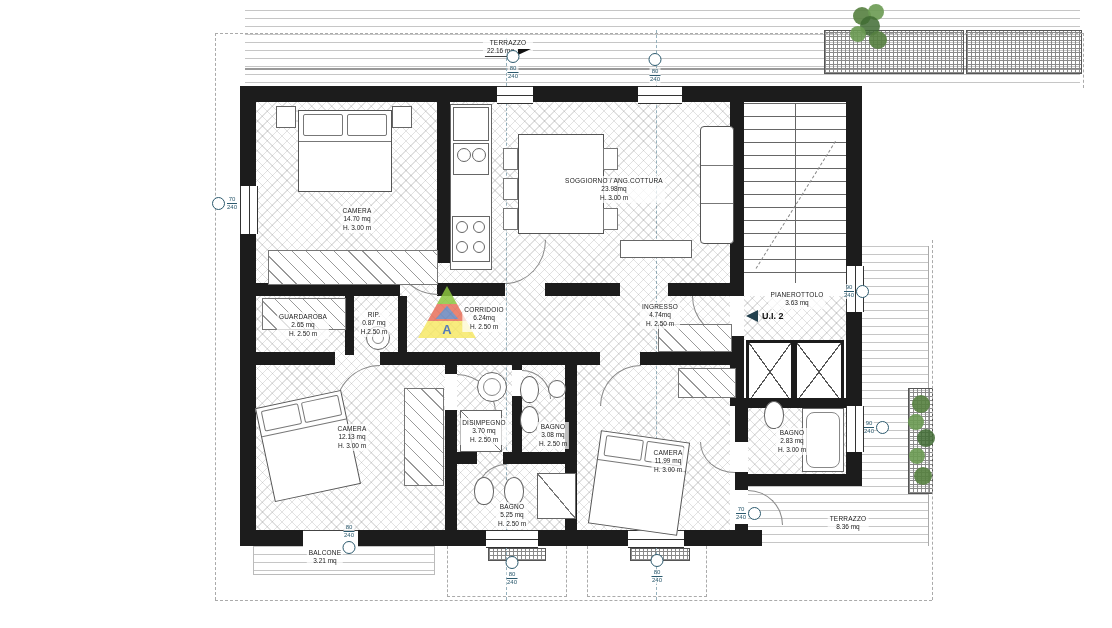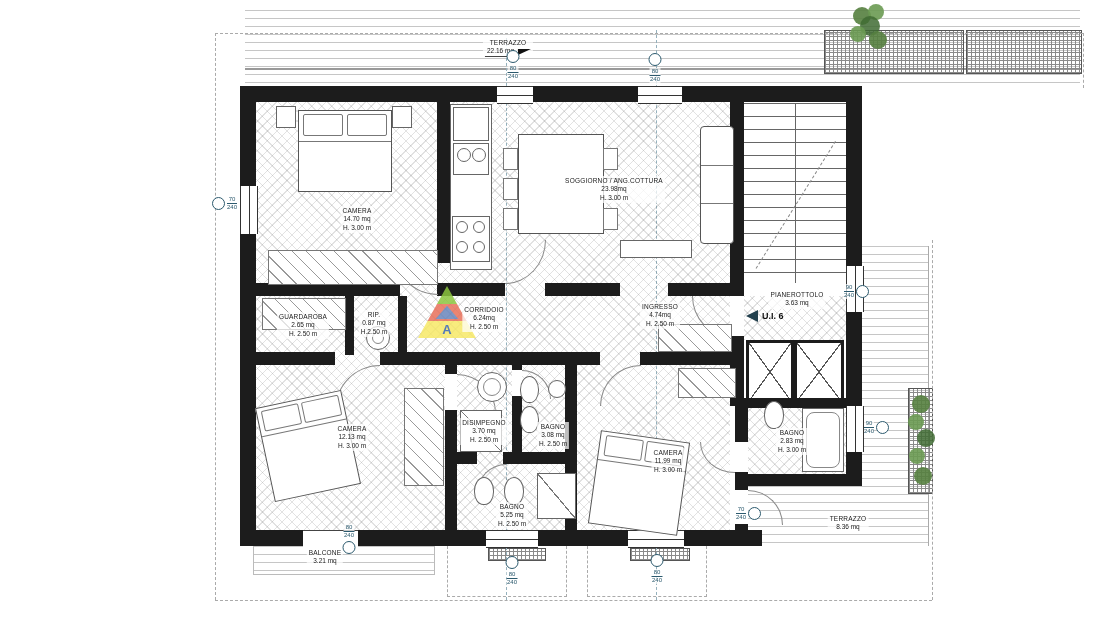--- a/index.html
+++ b/index.html
@@ -346,21 +346,21 @@
     <span class="rn">TERRAZZO</span>
     <span class="ra">8.36 mq</span>
   </div>
   <div class="room-label" style="left:325px;top:548px;">
     <span class="rn">BALCONE</span>
     <span class="ra">3.21 mq</span>
   </div>
 
   <div class="ui-entry" style="left:746px;top:310px;">
     <span class="ui-arrow"></span>
-    <span class="ui-text">U.I. 6</span>
+    <span class="ui-text">U.I. 2</span>
   </div>
 
   <div class="dim dim-col" style="left:513px;top:50px;">
     <span class="dim-circle"></span>
     <span class="dim-nums">
         <span>80</span>
         <span>240</span>
       </span>
   </div>
   <div class="dim dim-col" style="left:655px;top:53px;">

